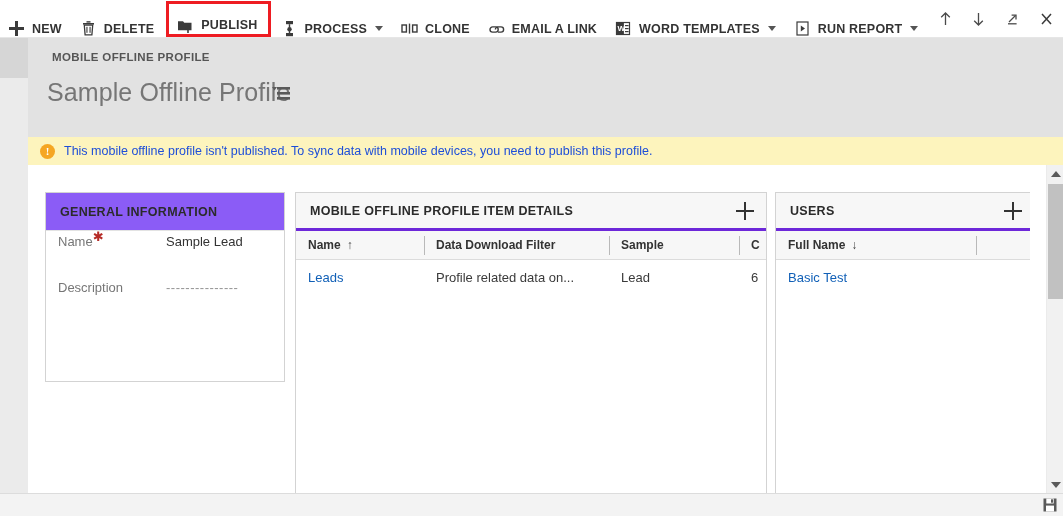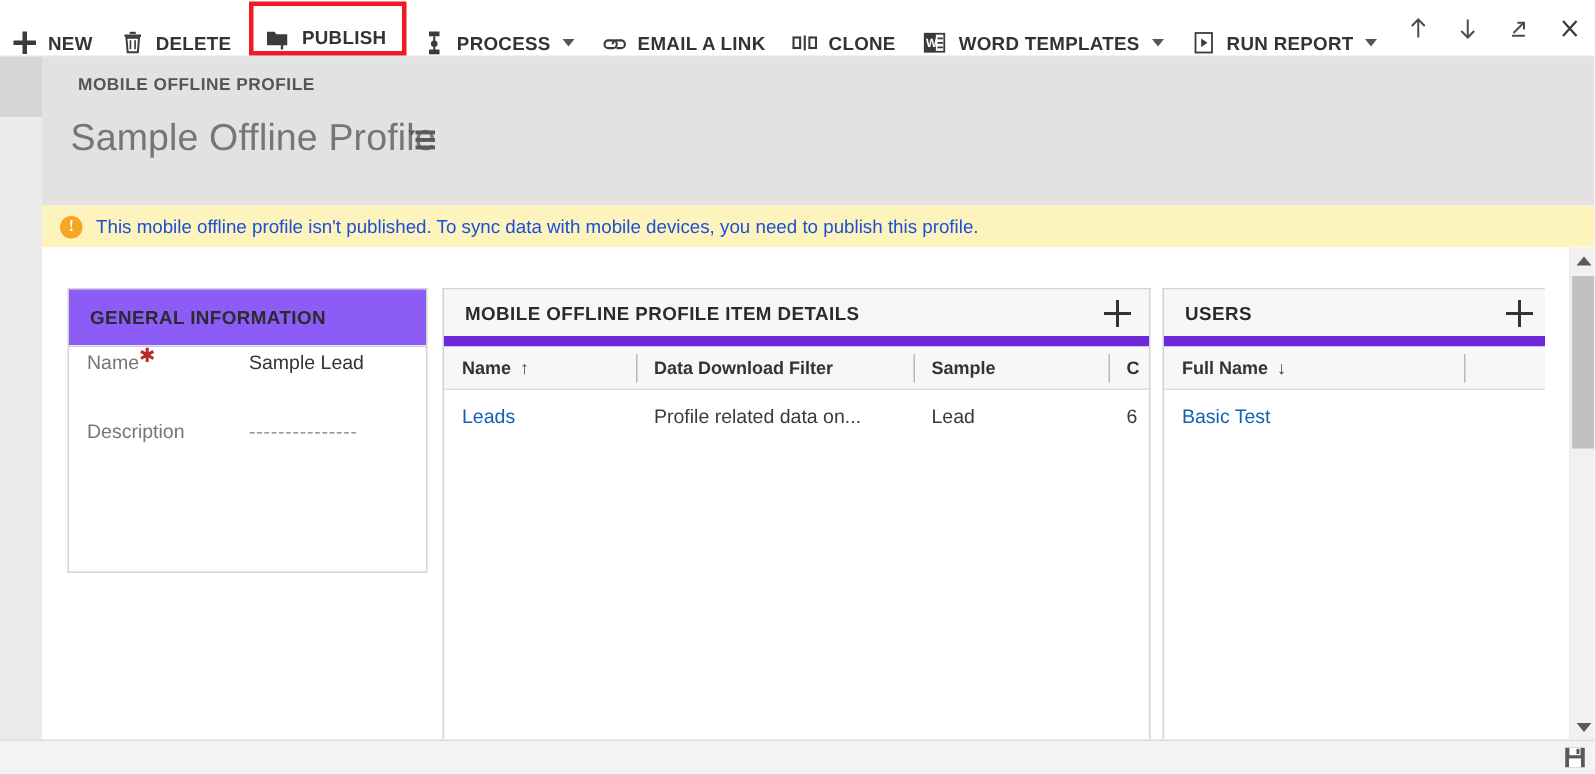--- a/index.html
+++ b/index.html
@@ -146,21 +146,21 @@
   .gridpanel {
     position: absolute; top: 27px; background: #ffffff;
     border-left: 1px solid #d3d3d3; border-right: 1px solid #d3d3d3;
     border-top: 1px solid #d3d3d3;
     height: 301px;
   }
   .gridpanel.mid { left: 267px; width: 472px; }
   .gridpanel.right { left: 747px; width: 260px; }
 
   .gridhead {
-    height: 38px; background: #f7f7f7; border-bottom: 7px solid #6d28d9;
+    height: 38px; background: #f7f7f7; border-bottom: 3px solid #6d28d9;
     display: flex; align-items: center; justify-content: space-between;
     padding: 0 12px 0 14px;
   }
   .gridtitle {
     font-size: 12.5px; font-weight: 600; color: #2b2b2b;
     letter-spacing: .3px; text-transform: uppercase; white-space: nowrap;
   }
   .plusbtn {
     width: 18px; height: 18px; cursor: pointer; position: relative; flex: 0 0 auto;
   }
@@ -253,36 +253,36 @@
           <rect x="5" y="13" width="7" height="3.2" fill="#3b3b3b"></rect>
         </svg>
       </span>
       <span class="label">PROCESS</span>
       <span class="caret"></span>
     </div>
 
     <div class="cmd">
       <span class="cmdicon">
         <svg width="17" height="17" viewBox="0 0 17 17">
-          <path d="M2 9.5 a2.6 2.6 0 0 1 2.6-2.6 h3 a2.6 2.6 0 0 1 0 5.2 h-3 A2.6 2.6 0 0 1 2 9.5 z" fill="none" stroke="#3b3b3b" stroke-width="1.4"></path>
-          <path d="M7.4 9.5 a2.6 2.6 0 0 1 2.6-2.6 h3 a2.6 2.6 0 0 1 0 5.2 h-3" fill="none" stroke="#3b3b3b" stroke-width="1.4"></path>
-        </svg>
-      </span>
-      <span class="label">EMAIL A LINK</span>
-    </div>
-
-    <div class="cmd">
-      <span class="cmdicon">
-        <svg width="17" height="17" viewBox="0 0 17 17">
           <rect x="1" y="5" width="4.4" height="7" fill="none" stroke="#3b3b3b" stroke-width="1.4"></rect>
           <rect x="11.6" y="5" width="4.4" height="7" fill="none" stroke="#3b3b3b" stroke-width="1.4"></rect>
           <rect x="7.8" y="3.6" width="1.4" height="10" fill="#3b3b3b"></rect>
         </svg>
       </span>
       <span class="label">CLONE</span>
+    </div>
+
+    <div class="cmd">
+      <span class="cmdicon">
+        <svg width="17" height="17" viewBox="0 0 17 17">
+          <path d="M2 9.5 a2.6 2.6 0 0 1 2.6-2.6 h3 a2.6 2.6 0 0 1 0 5.2 h-3 A2.6 2.6 0 0 1 2 9.5 z" fill="none" stroke="#3b3b3b" stroke-width="1.4"></path>
+          <path d="M7.4 9.5 a2.6 2.6 0 0 1 2.6-2.6 h3 a2.6 2.6 0 0 1 0 5.2 h-3" fill="none" stroke="#3b3b3b" stroke-width="1.4"></path>
+        </svg>
+      </span>
+      <span class="label">EMAIL A LINK</span>
     </div>
 
     <div class="cmd">
       <span class="cmdicon">
         <svg width="17" height="17" viewBox="0 0 17 17">
           <rect x="1.5" y="2.5" width="13" height="12" fill="#fff" stroke="#3b3b3b" stroke-width="1.2"></rect>
           <rect x="1.5" y="2.5" width="7.4" height="12" fill="#3b3b3b"></rect>
           <text x="2.4" y="11.3" font-family="Liberation Sans, sans-serif" font-size="8" font-weight="bold" fill="#ffffff">W</text>
           <rect x="10" y="5" width="3.6" height="1.2" fill="#3b3b3b"></rect>
           <rect x="10" y="8" width="3.6" height="1.2" fill="#3b3b3b"></rect>

